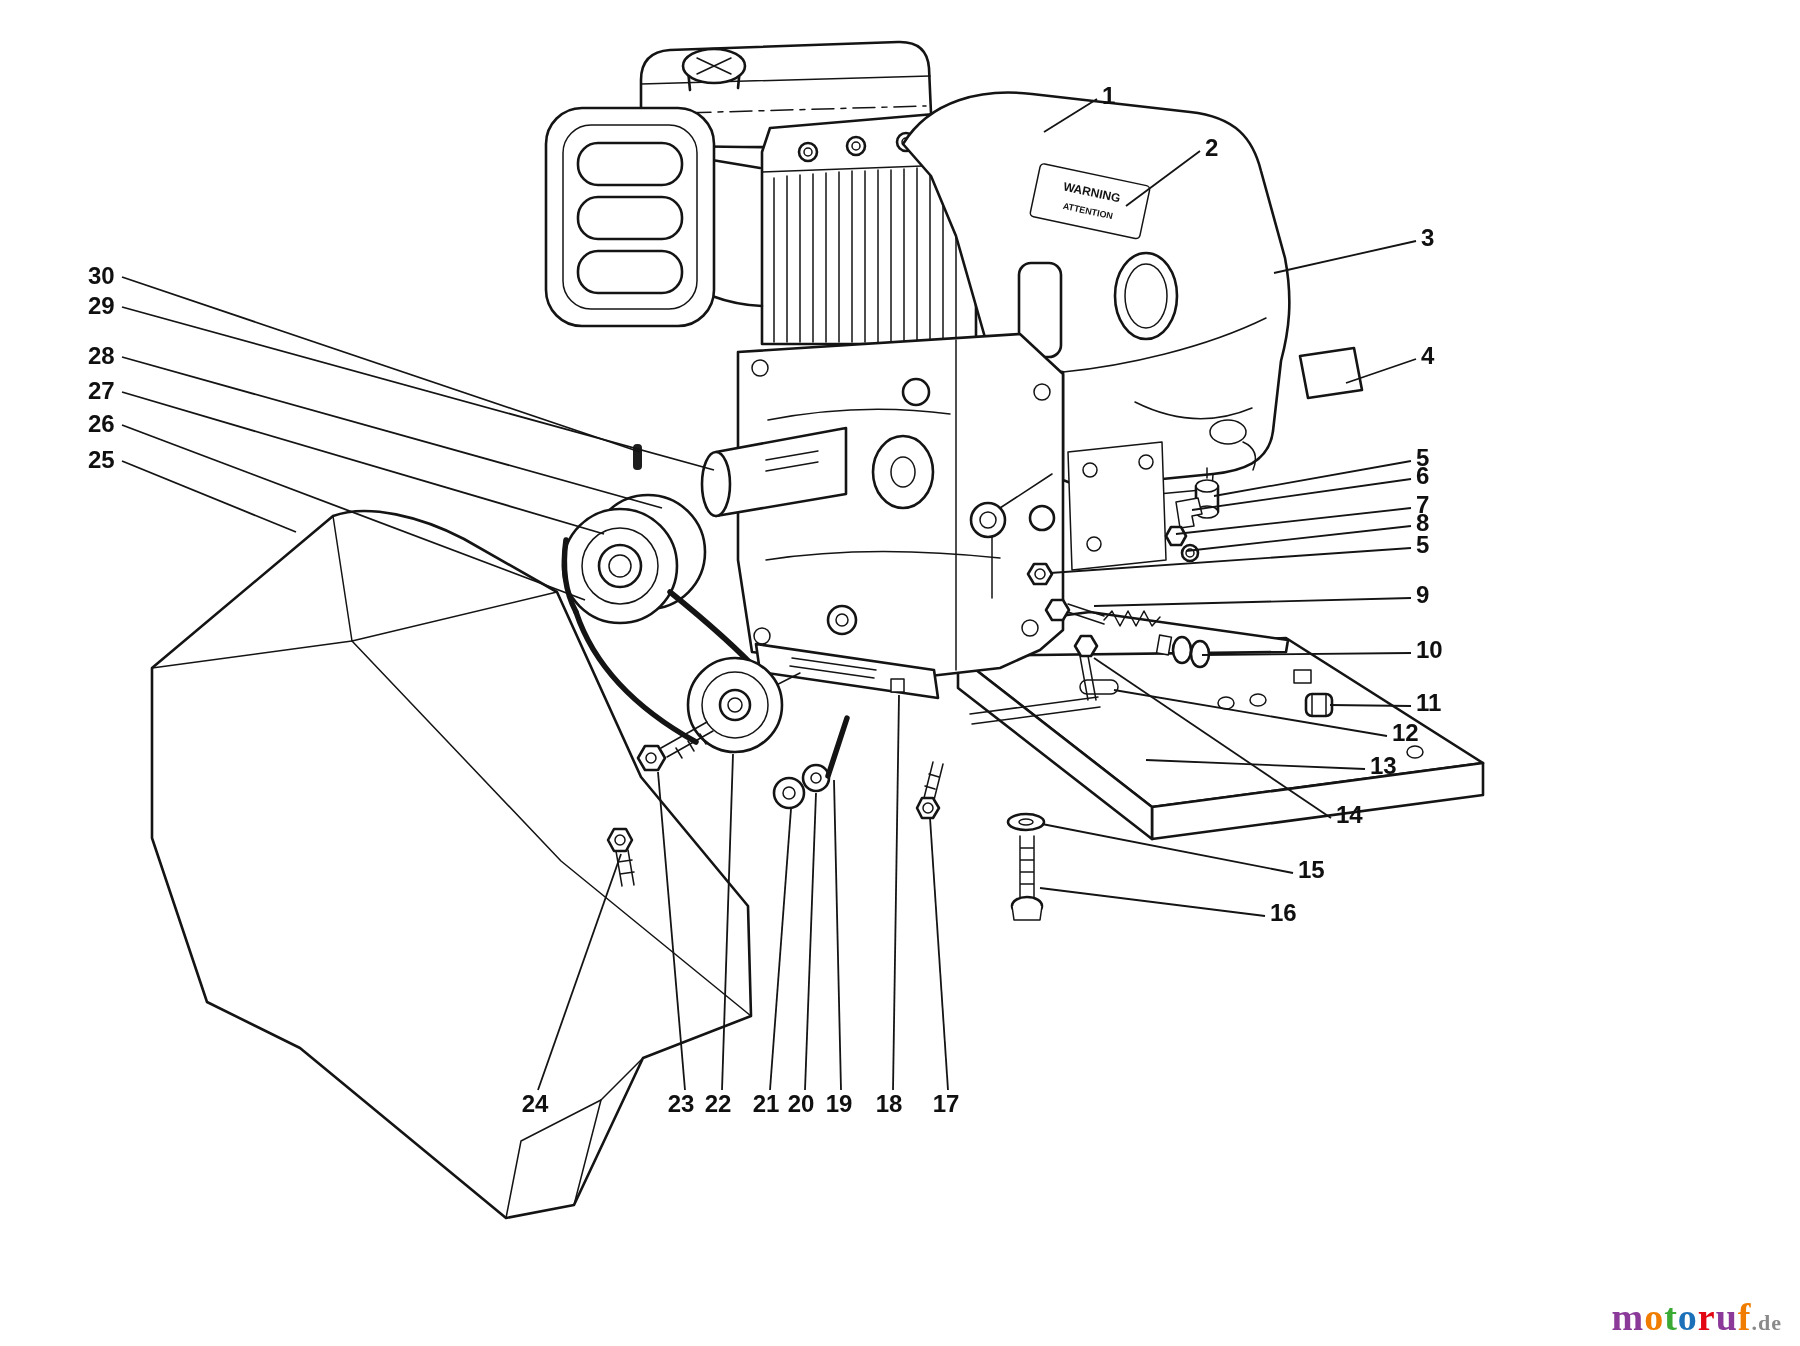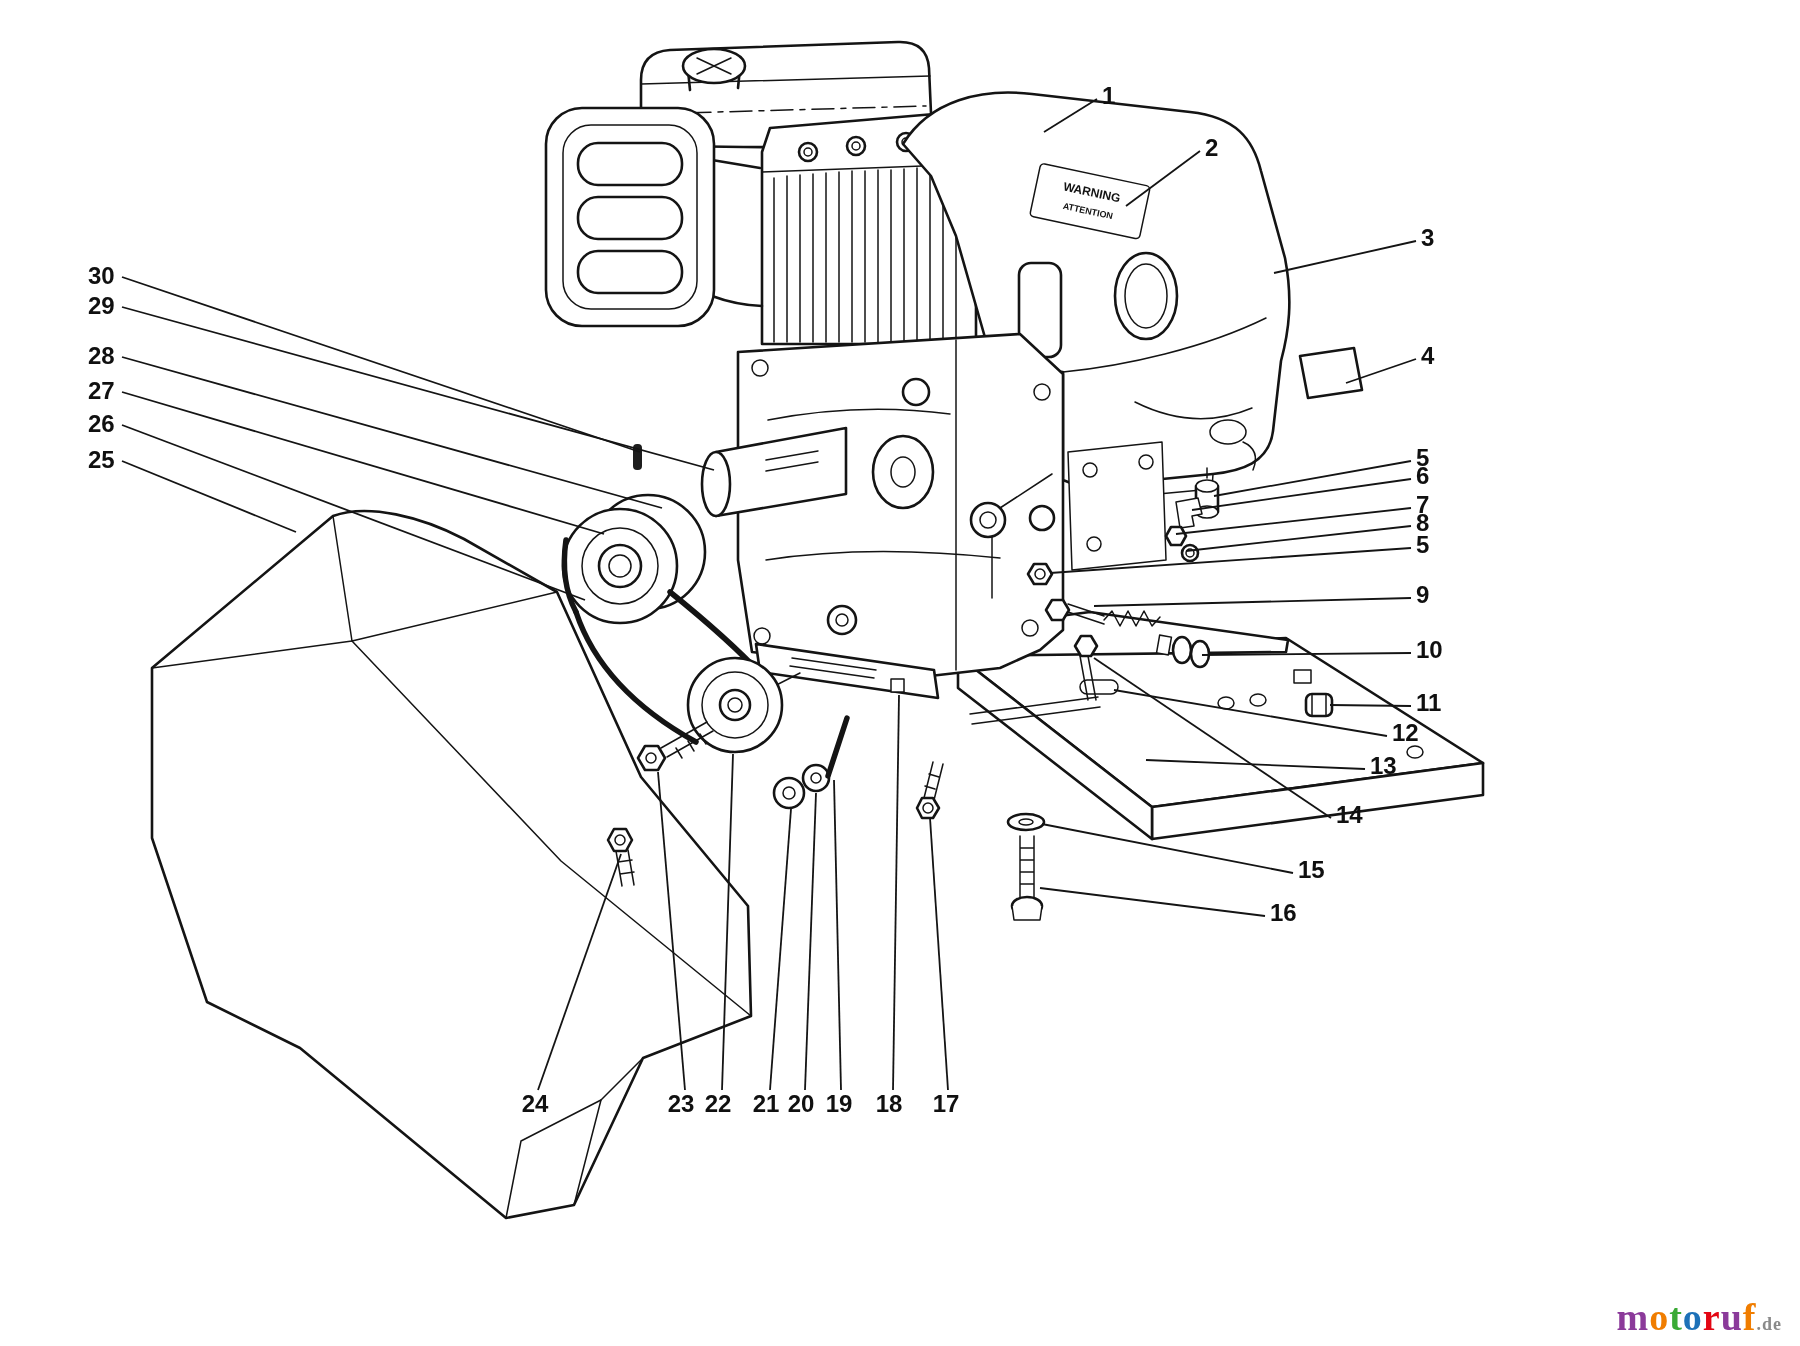--- a/index.html
+++ b/index.html
@@ -8,21 +8,21 @@
   .ln{fill:none;stroke:#141414;stroke-width:2.6;stroke-linejoin:round;stroke-linecap:round;}
   .fw{fill:#ffffff;stroke:#141414;stroke-width:2.6;stroke-linejoin:round;}
   .thin{stroke-width:1.5;}
   .thick{stroke-width:5.5;}
   .dk{fill:#1d1d1d;stroke:none;}
   .callout{font:700 24px "Liberation Sans",sans-serif;fill:#101010;}
   .leader{stroke:#141414;stroke-width:1.8;fill:none;}
   .label-text{font:700 12px "Liberation Sans",sans-serif;fill:#141414;}
   .label-text.small{font-size:9px;}
   .wm{position:absolute;right:18px;bottom:10px;font-family:"Liberation Serif",serif;font-weight:700;font-size:38px;letter-spacing:1px;line-height:1;}
-  .wm .suffix{font-size:18px;}
+  .wm .suffix{font-size:22px;}
 </style>
 </head>
 <body>
 
 <div class="canvas">
 
 <svg class="art" width="1800" height="1346" viewBox="0 0 1800 1346">
 
   <g>
     <path class="fw" d="M641 142 L641 80 Q641 52 670 50 L898 42 Q927 41 929 68 L932 136 Q860 148 790 147 Q690 148 641 142 Z"></path>

